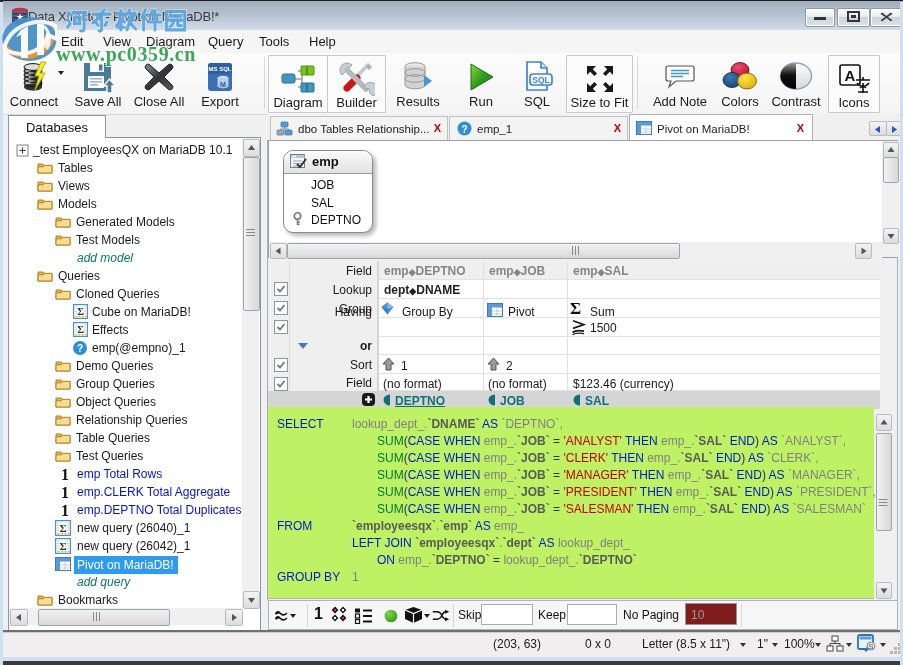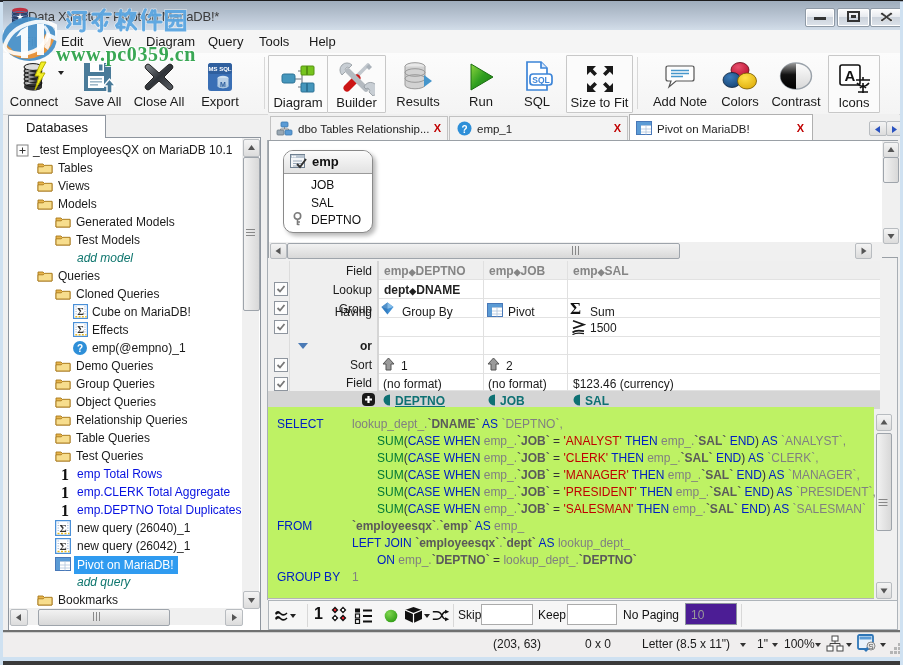--- a/index.html
+++ b/index.html
@@ -647,21 +647,21 @@
  <path d="M1 3 L6 3 Q10 3 12 7.5 Q14 12 17 12 M1 12 L6 12 Q10 12 12 7.5 Q14 3 17 3" stroke="#111" stroke-width="1.8" fill="none"></path>
  <path d="M16 0.5 L21 3 L16 5.5 Z" fill="#111"></path>
  <path d="M16 9.5 L21 12 L16 14.5 Z" fill="#111"></path>
 </svg>
 <div class="abs tsep" style="left:453px;top:604px;height:23px"></div>
 <div class="abs" style="left:458px;top:608px;font-size:12px;color:#111">Skip</div>
 <div class="abs" style="left:481px;top:604px;width:52px;height:21px;background:#fff;border:1px solid #ababab;box-sizing:border-box"></div>
 <div class="abs" style="left:538px;top:608px;font-size:12px;color:#111">Keep</div>
 <div class="abs" style="left:567px;top:604px;width:50px;height:21px;background:#fff;border:1px solid #ababab;box-sizing:border-box"></div>
 <div class="abs" style="left:623px;top:608px;font-size:12px;color:#111">No Paging</div>
-<div class="abs" style="left:685px;top:603px;width:52px;height:22px;background:#4c1d95;border:1px solid #8e959e;box-sizing:border-box;font-size:12px;color:#9a9a9a;padding:4px 0 0 5px">10</div>
+<div class="abs" style="left:685px;top:603px;width:52px;height:22px;background:#7f1d1d;border:1px solid #8e959e;box-sizing:border-box;font-size:12px;color:#9a9a9a;padding:4px 0 0 5px">10</div>
 <div class="abs tsep" style="left:741px;top:604px;height:23px"></div>
 
 <div class="abs" id="status">
  <div class="abs" style="left:491px;top:4px">(203, 63)</div>
  <div class="abs" style="left:583px;top:4px">0 x 0</div>
  <div class="abs" style="left:640px;top:4px">Letter (8.5 x 11")</div>
  <svg class="abs" style="left:737px;top:9px" width="8" height="6">
         <path d="M1 1 L7 1 L4 5 Z" fill="#333"></path>
       </svg>
  <div class="abs" style="left:755px;top:4px">1"</div>

